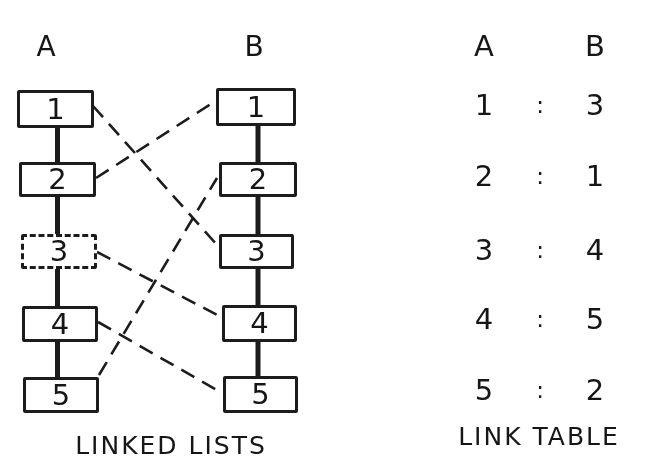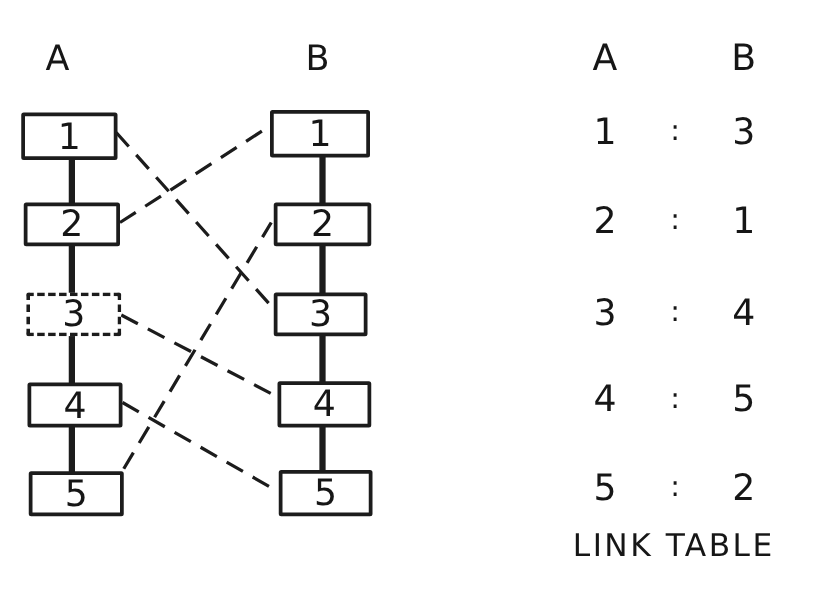--- a/index.html
+++ b/index.html
@@ -56,20 +56,21 @@
   <div class="node dashed" style="left:21px; top:234px; width:76px; height:35px;">3</div>
   <div class="node" style="left:22px; top:306px; width:76px; height:36px;">4</div>
   <div class="node" style="left:23px; top:377px; width:76px; height:36px;">5</div>
 
   <div class="node" style="left:216px; top:88px;  width:80px; height:38px;">1</div>
   <div class="node" style="left:219px; top:162px; width:78px; height:35px;">2</div>
   <div class="node" style="left:219px; top:234px; width:75px; height:35px;">3</div>
   <div class="node" style="left:222px; top:305px; width:75px; height:37px;">4</div>
   <div class="node" style="left:223px; top:376px; width:75px; height:37px;">5</div>
 
+  <div class="caption" style="left:60px; top:431px; width:222px;">LINKED LISTS</div>
 
   <div class="trow" style="top:30px;">
     <span class="ca">A</span>
     <span class="sep"></span>
     <span class="cb">B</span>
   </div>
 
   <div class="trow" style="top:89px;">
     <span class="ca">1</span>
     <span class="sep">:</span>

